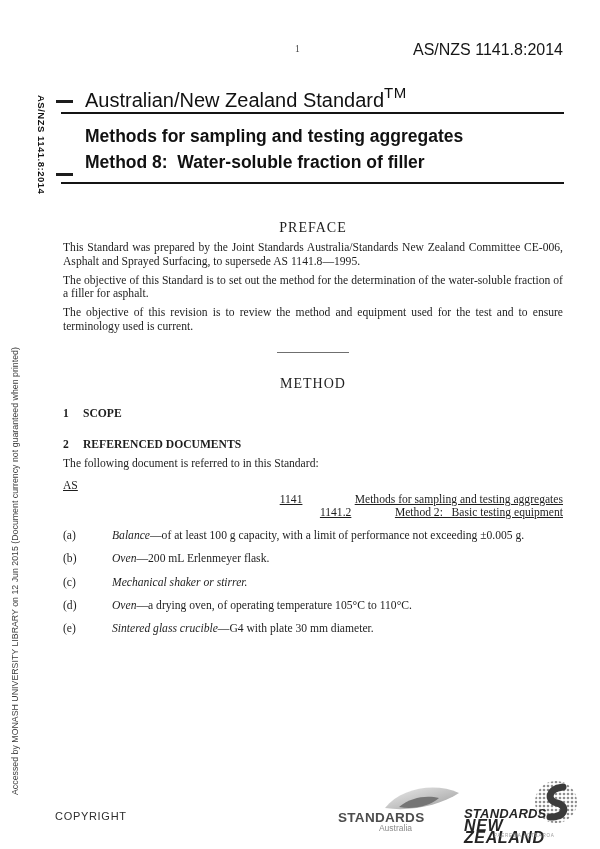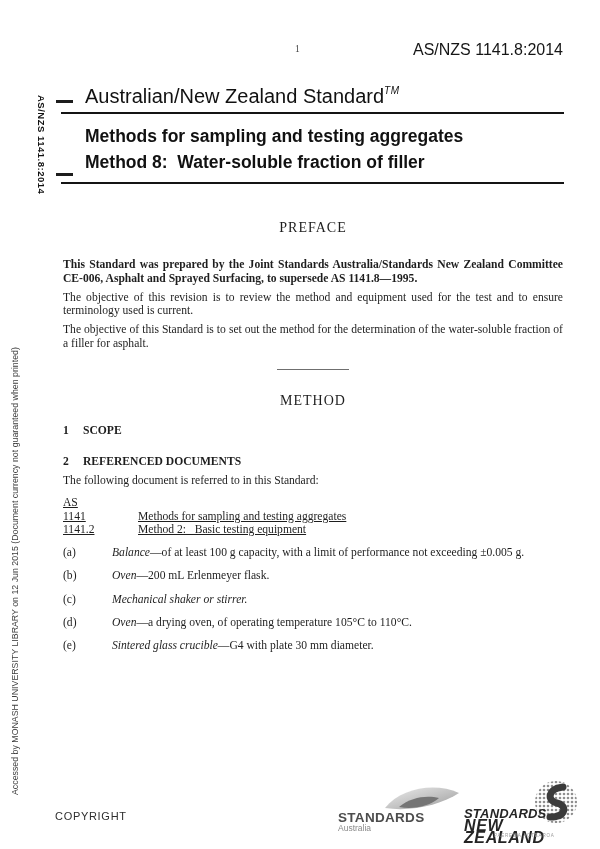--- a/index.html
+++ b/index.html
@@ -31,46 +31,46 @@
   .header-right {
     position:absolute; right:37px; top:41px;
     font-family:"Liberation Sans", sans-serif; font-size:16px; color:#161616;
   }
 
   
   .series-title {
     position:absolute; left:85px; top:85px;
     font-family:"Liberation Sans", sans-serif; font-size:20px; color:#111;
   }
-  .series-title sup { font-size:10px; position:relative; top:-1px; letter-spacing:0.5px;font-style:italic; }
+  .series-title sup { font-size:15px; position:relative; top:-1px; letter-spacing:0.5px; }
   .rule { position:absolute; left:61px; width:503px; height:2px; background:#141414; }
   .rule-1 { top:112px; }
   .rule-2 { top:182px; }
   .doc-title {
     position:absolute; left:85px; top:123px;
     font-family:"Liberation Sans", sans-serif; font-weight:bold;
     font-size:17.5px; line-height:26px; color:#111;
   }
   .doc-title div { white-space:pre-wrap; }
 
   
   .body-col {
     position:absolute; left:63px; top:221px; width:500px;
     font-size:11.6px; line-height:13.3px; color:#1e1e1e;
   }
   .center-head { text-align:center; font-size:14px; letter-spacing:1px; }
   .body-col p { margin:6px 0 0 0; text-align:justify; }
-  .body-col p.first { margin-top:24px;font-weight:bold; }
+  .body-col p.first { margin-top:7px; }
   .divider { width:72px; height:1px; background:#6f6f6f; margin:19px auto 0 auto; }
   .method-head { margin-top:24px; }
   .sec-head { margin-top:17px; font-weight:bold; }
   .sec-head .num { display:inline-block; width:20px; }
   .sec-head.tight { margin-top:9px; }
   .ref-block { margin-top:9px;text-decoration:underline; }
-  .ref-row { display:flex; }
+  .ref-row { display:flex;justify-content:flex-end; }
   .ref-code { width:75px; flex:none; }
   .ref-title { white-space:pre-wrap; }
   .app-item { display:flex; margin-top:10px; }
   .app-label { width:49px; flex:none; }
   .app-text { flex:1; text-align:justify; }
   .term { font-style:italic; }
 
   
   .copyright {
     position:absolute; left:55px; top:810px;
@@ -78,21 +78,21 @@
     letter-spacing:0.7px; color:#2e2e2e;
   }
   .sa-logo { position:absolute; left:338px; top:784px; width:125px; height:52px; }
   .sa-swoosh { position:absolute; left:45px; top:0; }
   .sa-name {
     position:absolute; left:0; top:26px;
     font-family:"Liberation Sans", sans-serif; font-weight:bold;
     font-size:13.5px; letter-spacing:0.3px; color:#4d4d4d;
   }
   .sa-sub {
-    position:absolute; left:0; top:39px; width:74px; text-align:left;
+    position:absolute; left:0; top:39px; width:74px; text-align:right;
     font-family:"Liberation Sans", sans-serif; font-size:8.5px; color:#8a8a8a;
   }
   .nz-logo { position:absolute; left:464px; top:778px; width:115px; height:62px; }
   .nz-circle { position:absolute; left:70px; top:2px; }
   .nz-name, .nz-name2 {
     font-family:"Liberation Sans", sans-serif; font-weight:bold; font-style:italic;
     color:#252525; line-height:12px;
   }
   .nz-name  { position:absolute; left:0; top:30px; font-size:13px; letter-spacing:0.2px; }
   .nz-name2 { position:absolute; left:0; top:42px; font-size:16px; letter-spacing:0.6px; }
@@ -120,22 +120,22 @@
   <div class="doc-title">
     <div>Methods for sampling and testing aggregates</div>
     <div>Method 8:  Water-soluble fraction of filler</div>
   </div>
   <div class="rule rule-2"></div>
 
   <div class="body-col">
 
     <div class="center-head">PREFACE</div>
     <p class="first">This Standard was prepared by the Joint Standards Australia/Standards New Zealand Committee CE-006, Asphalt and Sprayed Surfacing, to supersede AS 1141.8—1995.</p>
+    <p>The objective of this Standard is to set out the method for the determination of the water-soluble fraction of a filler for asphalt.</p>
     <p>The objective of this revision is to review the method and equipment used for the test and to ensure terminology used is current.</p>
-    <p>The objective of this Standard is to set out the method for the determination of the water-soluble fraction of a filler for asphalt.</p>
 
     <div class="divider"></div>
 
     <div class="center-head method-head">METHOD</div>
 
     <div class="sec-head"><span class="num">1</span><span>SCOPE</span></div>
 
     <div class="sec-head"><span class="num">2</span><span>REFERENCED DOCUMENTS</span></div>
     <p>The following document is referred to in this Standard:</p>
 

